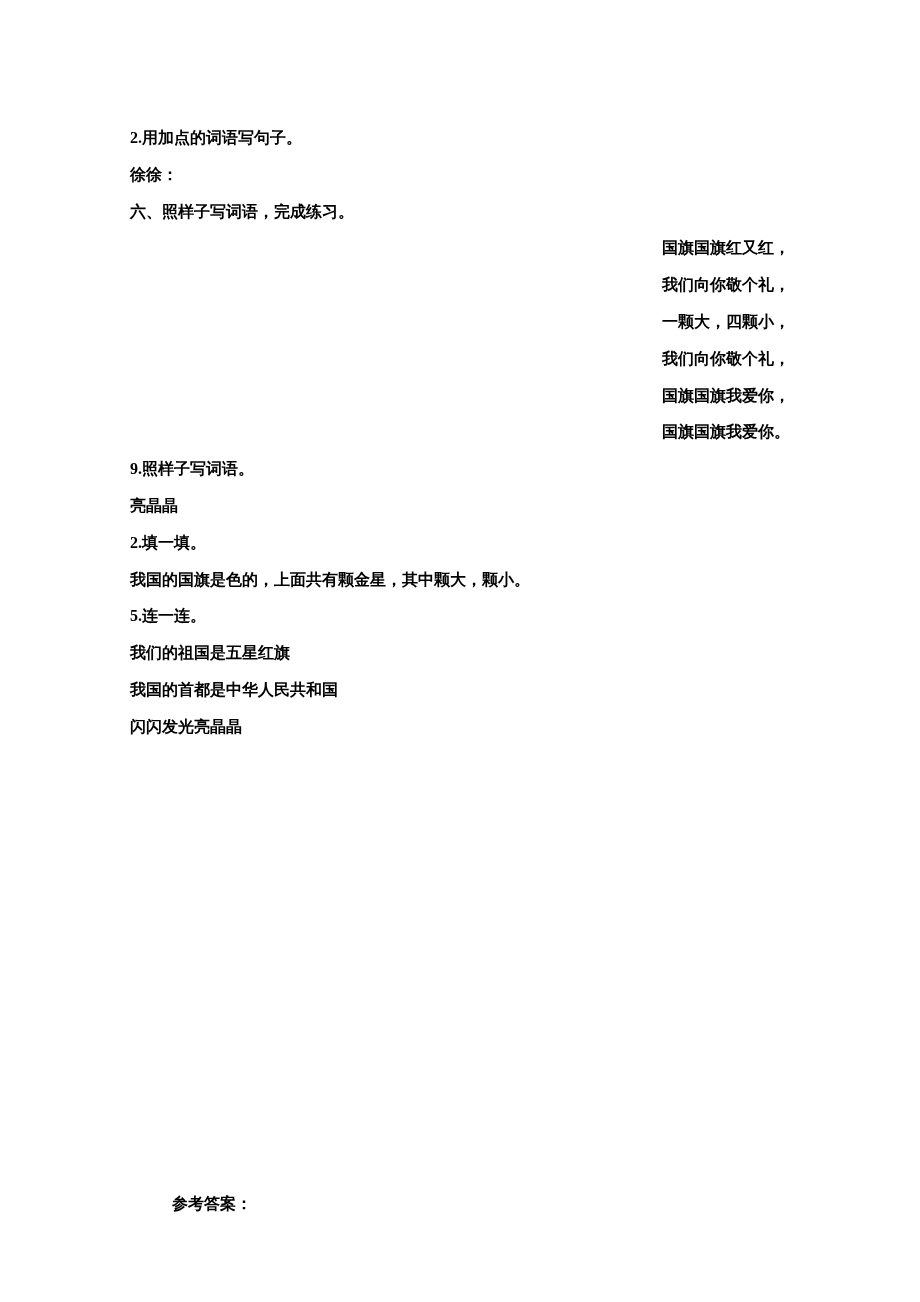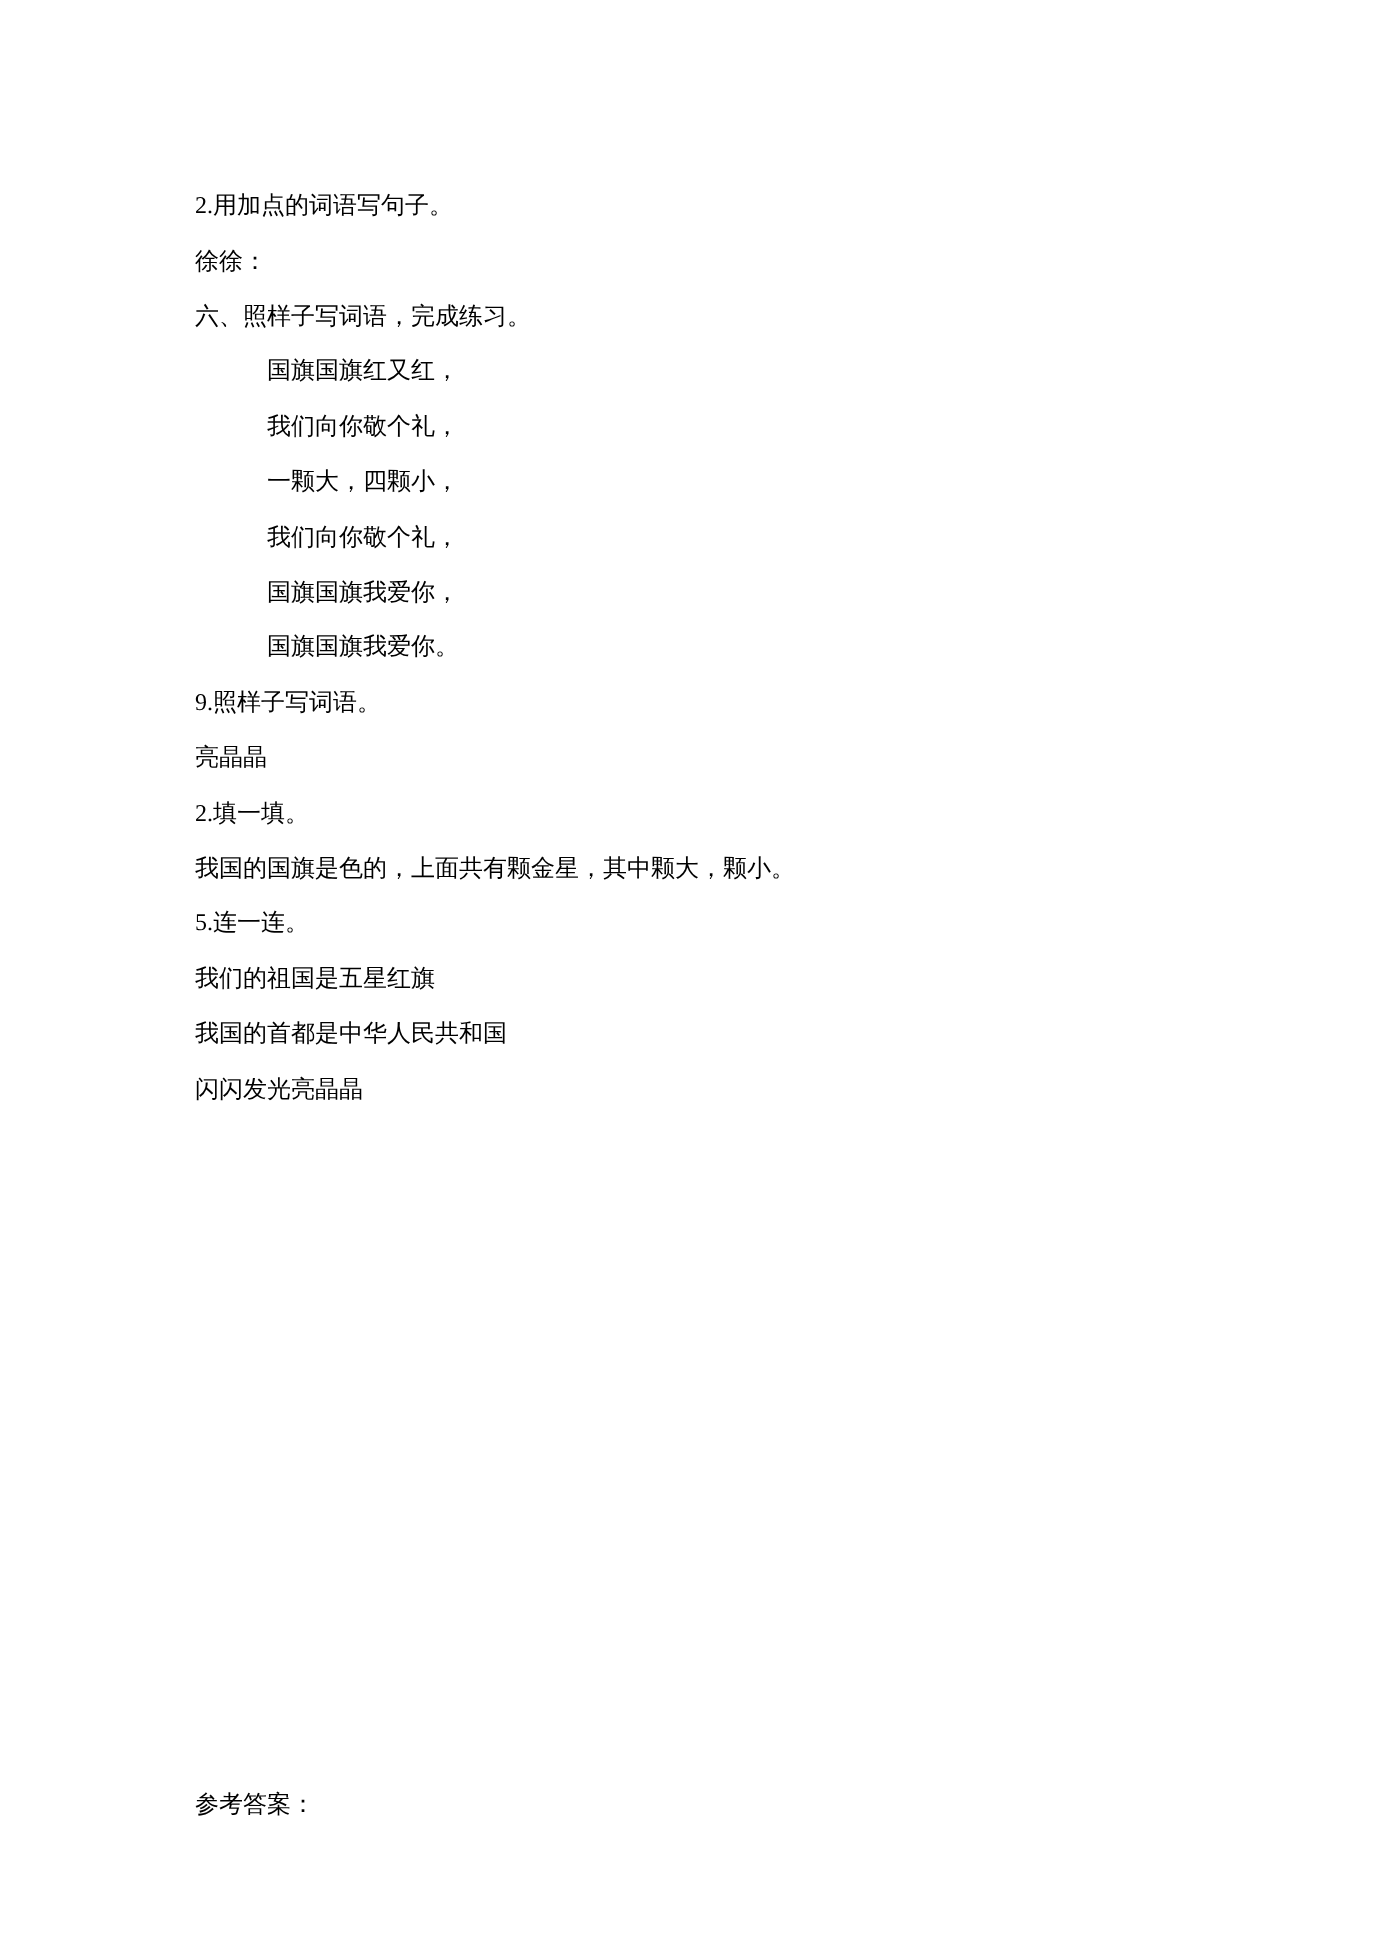--- a/index.html
+++ b/index.html
@@ -12,26 +12,29 @@
       font-family: "SimSun", "宋体", serif;
       font-size: 16px;
       line-height: 2.3;
       color: #000000;
       width: 920px;
       height: 1302px;
       padding: 120px 130px 0 130px;
     }
     .line {
       display: block;
+      font-weight: bold;
     }
     .indent-1 {
       padding-left: 48px;
+      text-align: right;
     }
     .bold {
-      font-weight: normal;
+      font-weight: bold;
+      margin-left: 42px;
     }
     .answer-heading {
       margin-top: 440px;
     }
   </style>
 </head>
 <body>
 
 <div class="line">2.用加点的词语写句子。</div>
 <div class="line">徐徐：</div>

